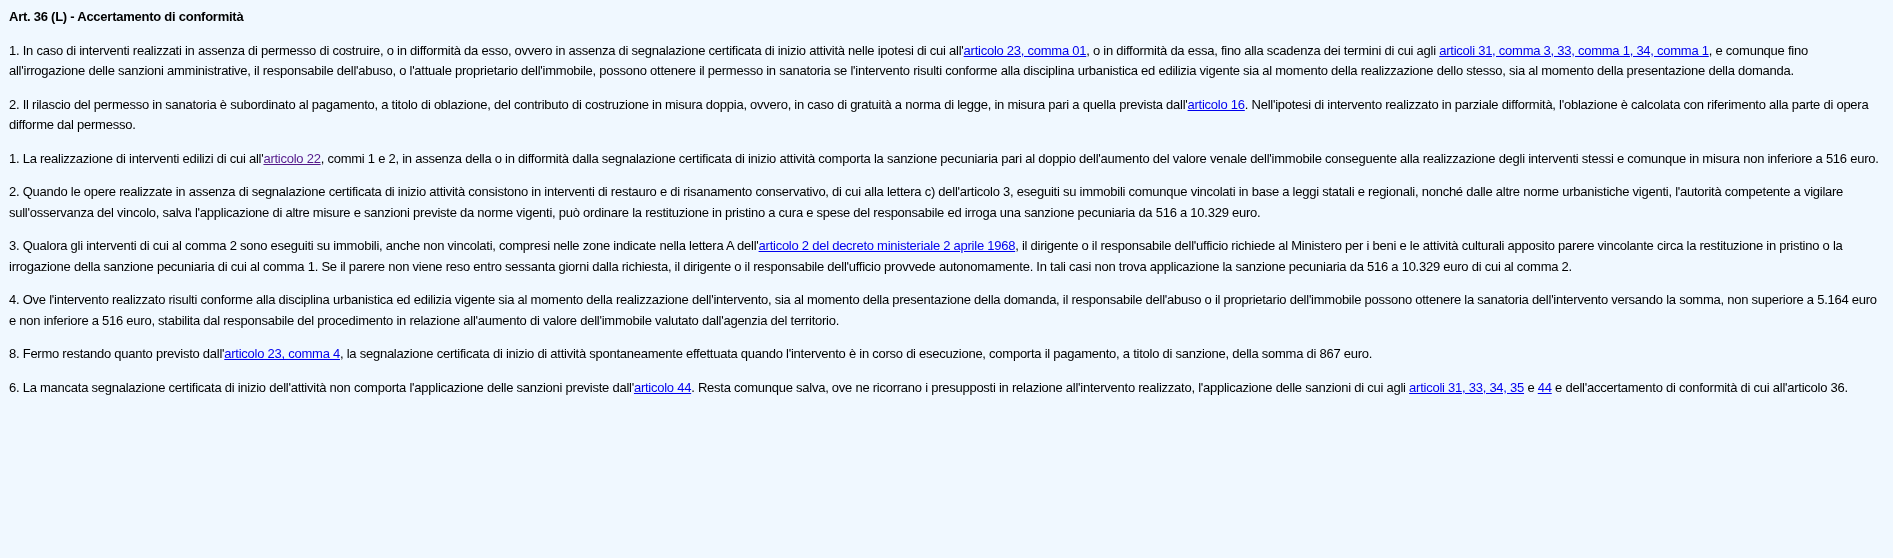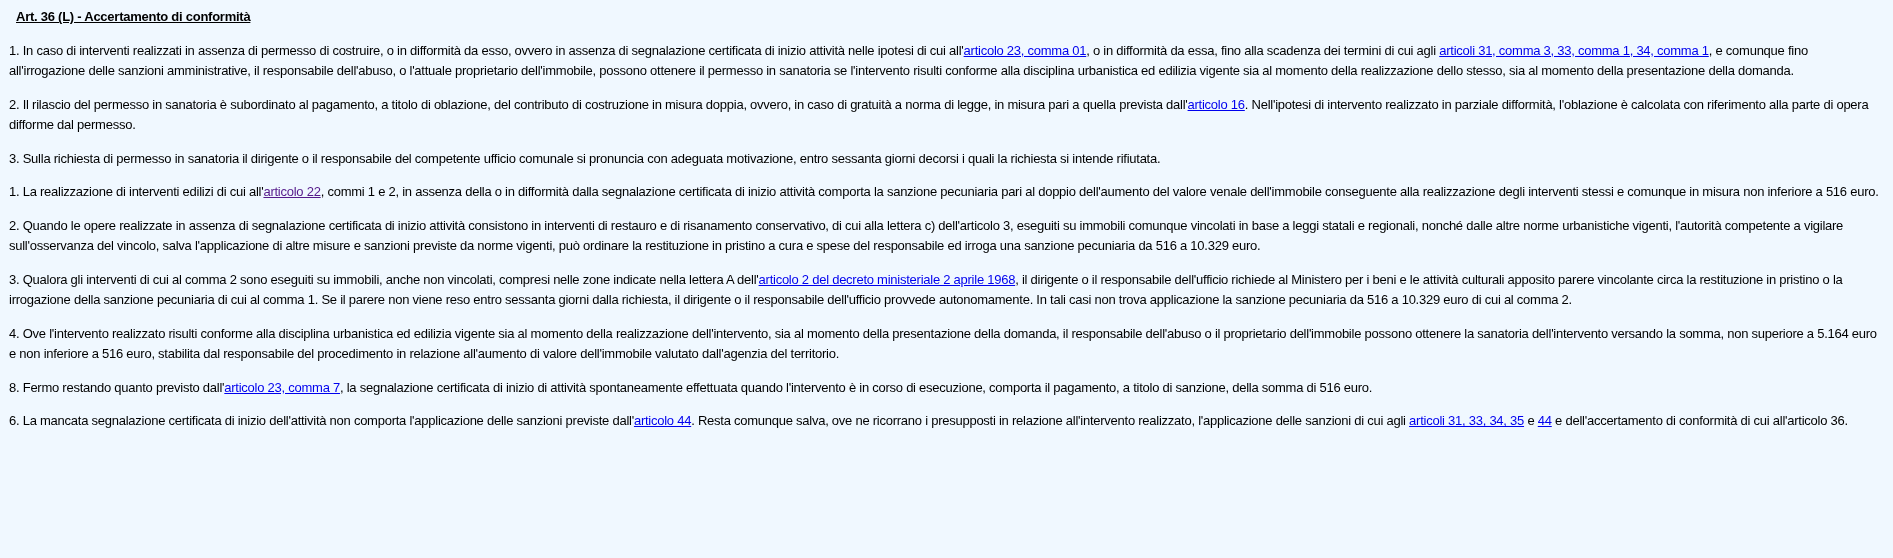--- a/index.html
+++ b/index.html
@@ -19,46 +19,44 @@
     font-family: "Liberation Sans", sans-serif;
     font-size: 13px;
     letter-spacing: -0.25px;
     line-height: 1.58;
     padding: 3px 9px 0 9px;
   }
   main { display: block; }
   h2.article-heading {
     font-size: 13px;
     font-weight: bold;
-    margin: 13px 7px;
-    text-decoration: underline;
+    margin: 13px 0;
   }
   #sections section:first-child h2.article-heading { margin-top: 4px; }
   p.doc-paragraph { margin: 13px 0; }
   a.doc-link {
     color: var(--link);
     text-decoration: underline;
     cursor: pointer;
     margin-top: 39px;
   }
   a.doc-link.visited { color: var(--vlink); }
 </style>
 </head>
 <body>
 
 <main>
   <div id="sections">
       <section>
         <h2 class="article-heading">Art. 36 (L) - Accertamento di conformità</h2>
         <p class="doc-paragraph"><span>1. In caso di interventi realizzati in assenza di permesso di costruire, o in difformità da esso, ovvero in assenza di segnalazione certificata di inizio attività nelle ipotesi di cui all'</span><a href="#" class="doc-link">articolo 23, comma 01</a><span>, o in difformità da essa, fino alla scadenza dei termini di cui agli </span><a href="#" class="doc-link">articoli 31, comma 3, 33, comma 1, 34, comma 1</a><span>, e comunque fino all'irrogazione delle sanzioni amministrative, il responsabile dell'abuso, o l'attuale proprietario dell'immobile, possono ottenere il permesso in sanatoria se l'intervento risulti conforme alla disciplina urbanistica ed edilizia vigente sia al momento della realizzazione dello stesso, sia al momento della presentazione della domanda.</span></p>
         <p class="doc-paragraph"><span>2. Il rilascio del permesso in sanatoria è subordinato al pagamento, a titolo di oblazione, del contributo di costruzione in misura doppia, ovvero, in caso di gratuità a norma di legge, in misura pari a quella prevista dall'</span><a href="#" class="doc-link">articolo 16</a><span>. Nell'ipotesi di intervento realizzato in parziale difformità, l'oblazione è calcolata con riferimento alla parte di opera difforme dal permesso.</span></p>
-        <p class="doc-paragraph"><span>3. Sulla richiesta di permesso in sanatoria il dirigente o il responsabile del competente ufficio comunale si pronuncia con adeguata motivazione, entro sessanta giorni decorsi i quali la richiesta si intende rifiutata.</span></p>
       </section>
       <section>
         <p class="doc-paragraph"><span>1. La realizzazione di interventi edilizi di cui all'</span><a href="#" class="doc-link visited">articolo 22</a><span>, commi 1 e 2, in assenza della o in difformità dalla segnalazione certificata di inizio attività comporta la sanzione pecuniaria pari al doppio dell'aumento del valore venale dell'immobile conseguente alla realizzazione degli interventi stessi e comunque in misura non inferiore a 516 euro.</span></p>
         <p class="doc-paragraph"><span>2. Quando le opere realizzate in assenza di segnalazione certificata di inizio attività consistono in interventi di restauro e di risanamento conservativo, di cui alla lettera c) dell'articolo 3, eseguiti su immobili comunque vincolati in base a leggi statali e regionali, nonché dalle altre norme urbanistiche vigenti, l'autorità competente a vigilare sull'osservanza del vincolo, salva l'applicazione di altre misure e sanzioni previste da norme vigenti, può ordinare la restituzione in pristino a cura e spese del responsabile ed irroga una sanzione pecuniaria da 516 a 10.329 euro.</span></p>
         <p class="doc-paragraph"><span>3. Qualora gli interventi di cui al comma 2 sono eseguiti su immobili, anche non vincolati, compresi nelle zone indicate nella lettera A dell'</span><a href="#" class="doc-link">articolo 2 del decreto ministeriale 2 aprile 1968</a><span>, il dirigente o il responsabile dell'ufficio richiede al Ministero per i beni e le attività culturali apposito parere vincolante circa la restituzione in pristino o la irrogazione della sanzione pecuniaria di cui al comma 1. Se il parere non viene reso entro sessanta giorni dalla richiesta, il dirigente o il responsabile dell'ufficio provvede autonomamente. In tali casi non trova applicazione la sanzione pecuniaria da 516 a 10.329 euro di cui al comma 2.</span></p>
         <p class="doc-paragraph"><span>4. Ove l'intervento realizzato risulti conforme alla disciplina urbanistica ed edilizia vigente sia al momento della realizzazione dell'intervento, sia al momento della presentazione della domanda, il responsabile dell'abuso o il proprietario dell'immobile possono ottenere la sanatoria dell'intervento versando la somma, non superiore a 5.164 euro e non inferiore a 516 euro, stabilita dal responsabile del procedimento in relazione all'aumento di valore dell'immobile valutato dall'agenzia del territorio.</span></p>
-        <p class="doc-paragraph"><span>8. Fermo restando quanto previsto dall'</span><a href="#" class="doc-link">articolo 23, comma 7</a><span>, la segnalazione certificata di inizio di attività spontaneamente effettuata quando l'intervento è in corso di esecuzione, comporta il pagamento, a titolo di sanzione, della somma di 516 euro.</span></p>
+        <p class="doc-paragraph"><span>8. Fermo restando quanto previsto dall'</span><a href="#" class="doc-link">articolo 23, comma 4</a><span>, la segnalazione certificata di inizio di attività spontaneamente effettuata quando l'intervento è in corso di esecuzione, comporta il pagamento, a titolo di sanzione, della somma di 867 euro.</span></p>
         <p class="doc-paragraph"><span>6. La mancata segnalazione certificata di inizio dell'attività non comporta l'applicazione delle sanzioni previste dall'</span><a href="#" class="doc-link">articolo 44</a><span>. Resta comunque salva, ove ne ricorrano i presupposti in relazione all'intervento realizzato, l'applicazione delle sanzioni di cui agli </span><a href="#" class="doc-link">articoli 31, 33, 34, 35</a><span> e </span><a href="#" class="doc-link">44</a><span> e dell'accertamento di conformità di cui all'articolo 36.</span></p>
       </section>
     </div>
 </main>
 
 </body></html>

